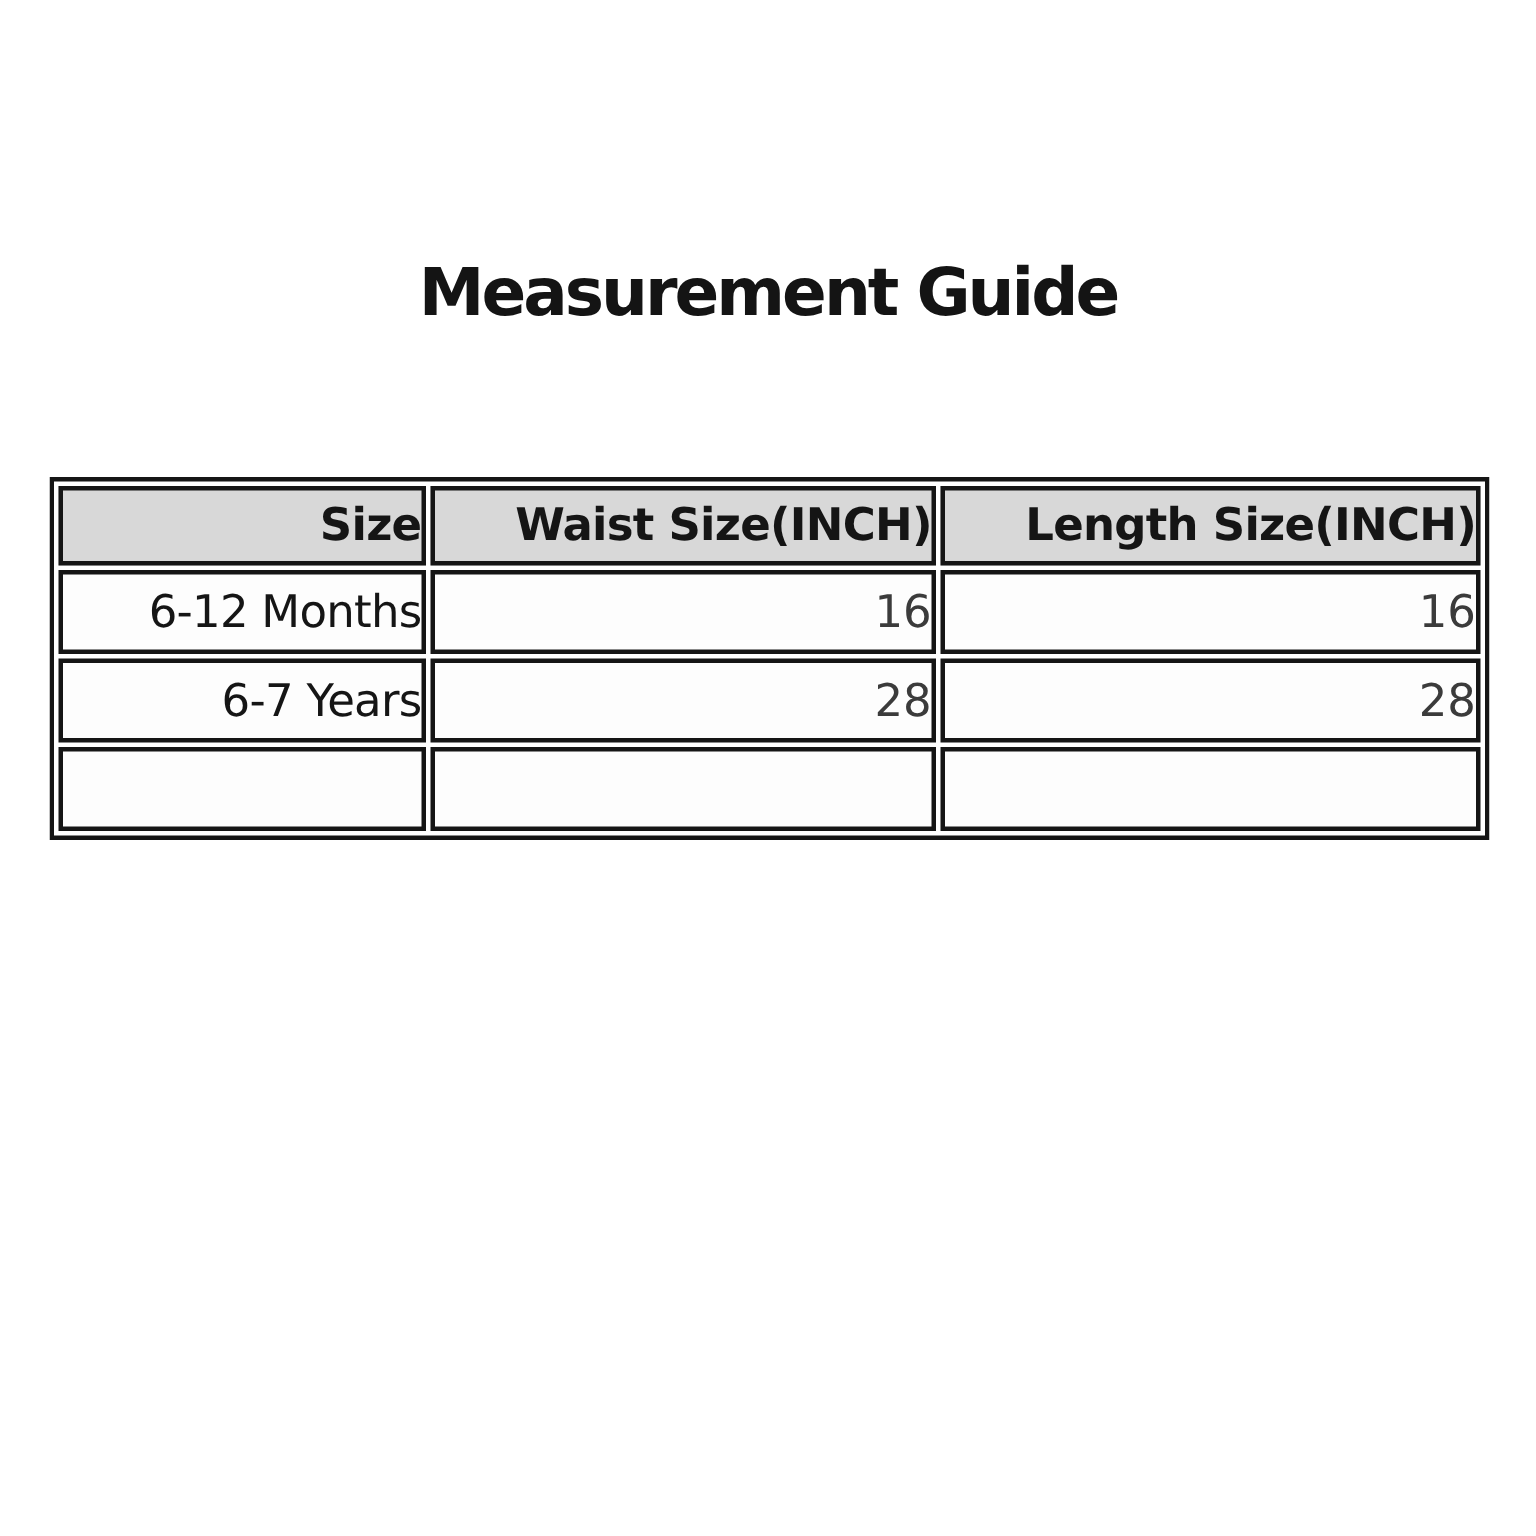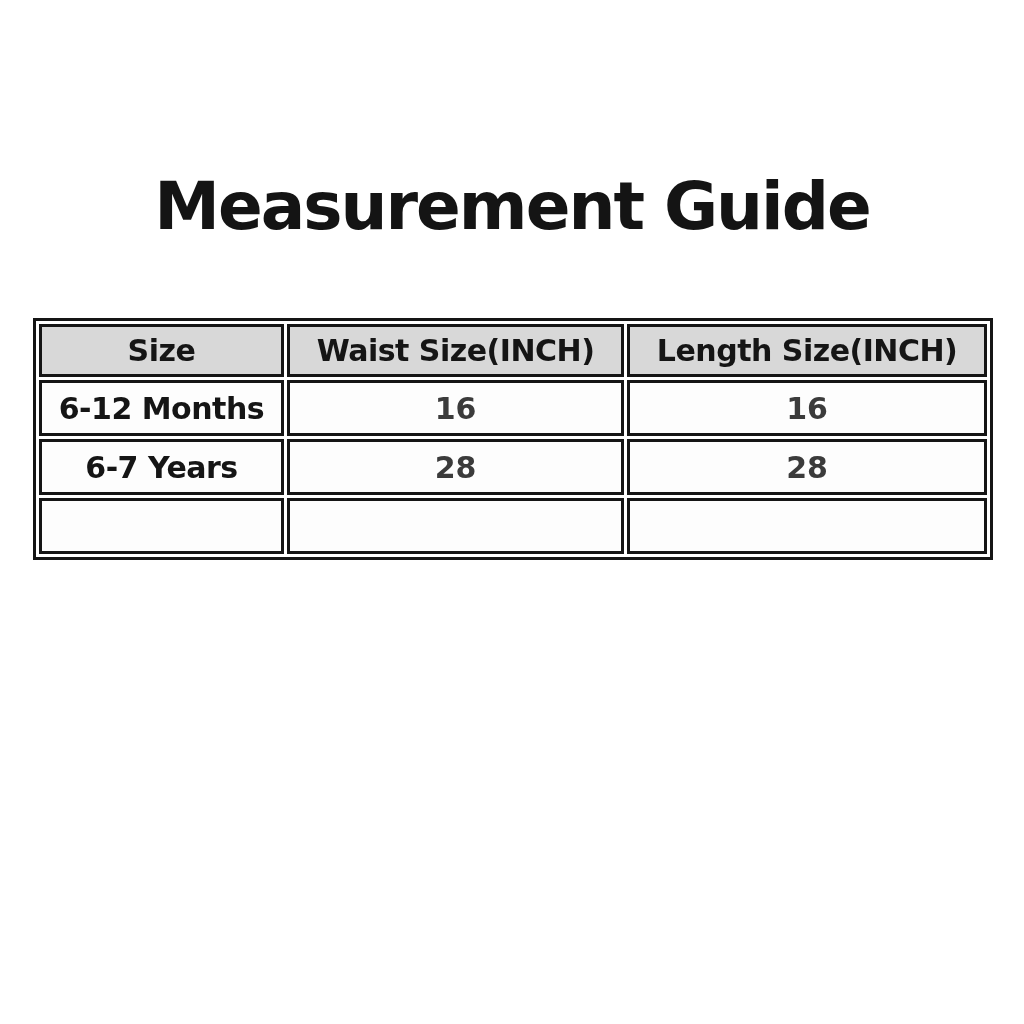--- a/index.html
+++ b/index.html
@@ -22,21 +22,21 @@
     position:relative;
     width:1024px;height:1024px;
     background:var(--page-bg);
     overflow:hidden;
   }
   .page-title{
     position:absolute;
     top:174px;left:0;
     width:1024px;
     text-align:center;
-    font-size:66px;
+    font-size:44px;
     font-weight:bold;
     letter-spacing:-2px;
     color:var(--title-color);
     line-height:1.0;
   }
   .table-wrap{
     position:absolute;
     left:33px;top:318px;
     width:960px;height:550px;
     overflow:hidden;
@@ -45,47 +45,47 @@
     width:100%;
     table-layout:fixed;
     border-collapse:separate;
     border-spacing:3px;
     background:#ffffff;
     border:3px solid var(--border-color);
   }
   .size-table th,
   .size-table td{
     border:3px solid var(--border-color);
-    text-align:center;
+    text-align:right;
     vertical-align:middle;
     overflow:hidden;
     white-space:nowrap;
     padding:0;
   }
   .size-table th{
     background:var(--header-bg);
     height:47px;
     font-size:30px;
     font-weight:bold;
     letter-spacing:-0.5px;
     color:var(--label-color);
   }
   .size-table td{
     background:var(--cell-bg);
     height:50px;
     font-size:30px;
   }
   .size-table td.c-size{
-    font-weight:bold;
+    font-weight:normal;
     letter-spacing:-0.5px;
     color:var(--label-color);
   }
   .size-table td.c-waist,
   .size-table td.c-length{
-    font-weight:bold;
+    font-weight:normal;
     color:var(--value-color);
   }
 </style>
 </head>
 <body>
 
 <div class="canvas">
 
   <div class="page-title">Measurement Guide</div>
 

